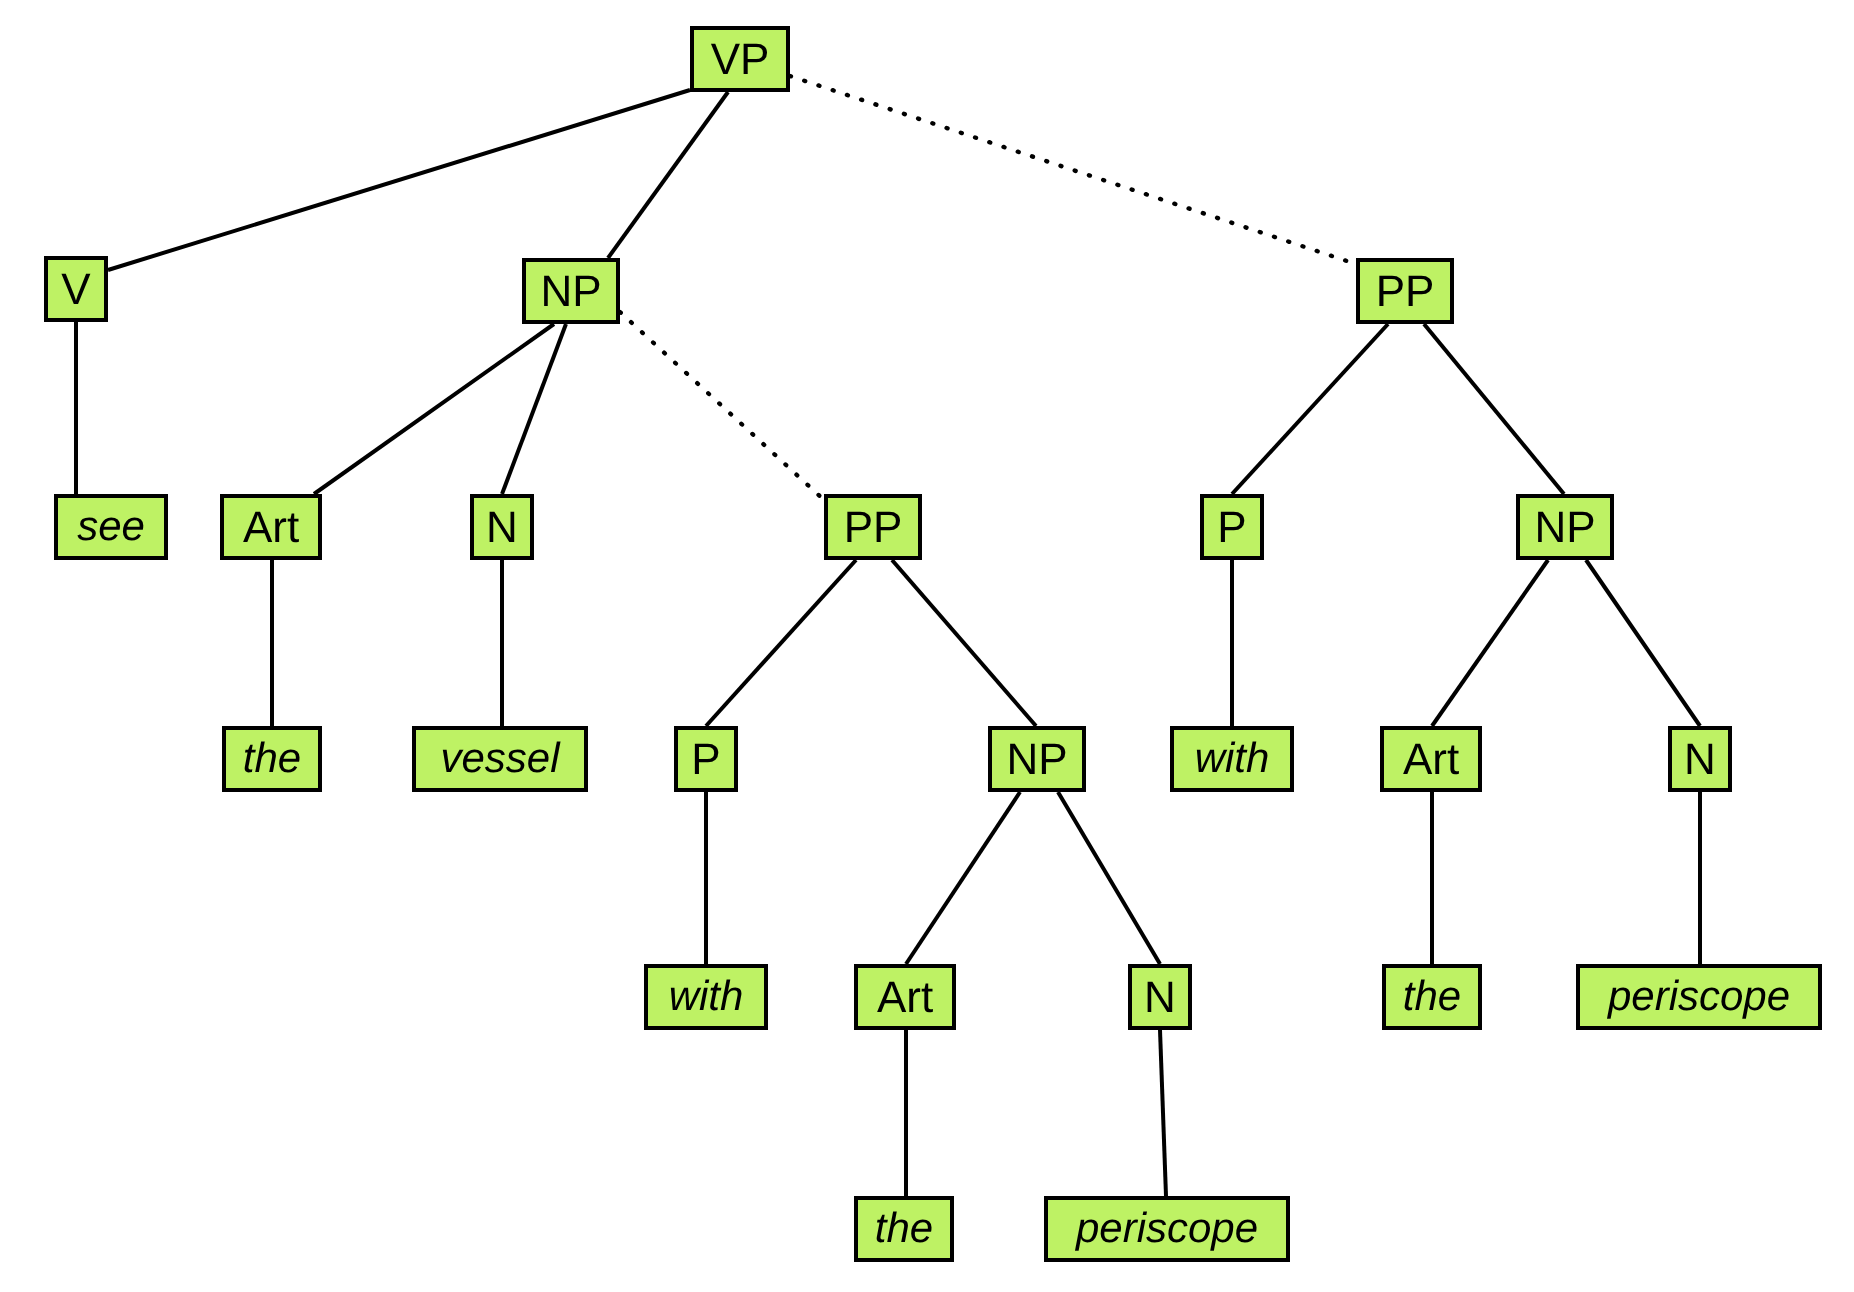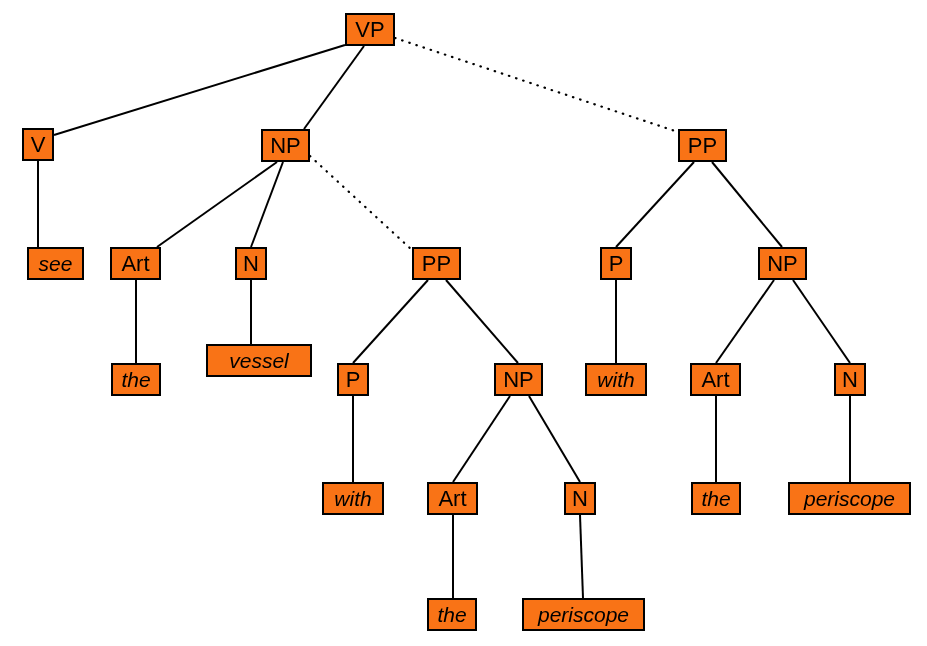--- a/index.html
+++ b/index.html
@@ -23,21 +23,21 @@
     left: 0;
     top: 0;
     width: 927px;
     height: 646px;
     pointer-events: none;
   }
   .node {
     position: absolute;
     box-sizing: border-box;
     border: 2px solid #000000;
-    background: #f97316;
+    background: #bef264;
     display: flex;
     align-items: center;
     justify-content: center;
     line-height: 1;
     white-space: nowrap;
     font-family: "Liberation Sans", sans-serif;
     color: #000000;
   }
   .node.cat {
     font-size: 22px;
@@ -104,21 +104,21 @@
       </div>
       <div class="node cat" style="left: 600px; top: 247px; width: 32px; height: 33px;">
         <span>P</span>
       </div>
       <div class="node cat" style="left: 758px; top: 247px; width: 49px; height: 33px;">
         <span>NP</span>
       </div>
       <div class="node word" style="left: 111px; top: 363px; width: 50px; height: 33px;">
         <span>the</span>
       </div>
-      <div class="node word" style="left: 206px; top: 344px; width: 106px; height: 33px;">
+      <div class="node word" style="left: 206px; top: 363px; width: 88px; height: 33px;">
         <span>vessel</span>
       </div>
       <div class="node cat" style="left: 337px; top: 363px; width: 32px; height: 33px;">
         <span>P</span>
       </div>
       <div class="node cat" style="left: 494px; top: 363px; width: 49px; height: 33px;">
         <span>NP</span>
       </div>
       <div class="node word" style="left: 585px; top: 363px; width: 62px; height: 33px;">
         <span>with</span>

